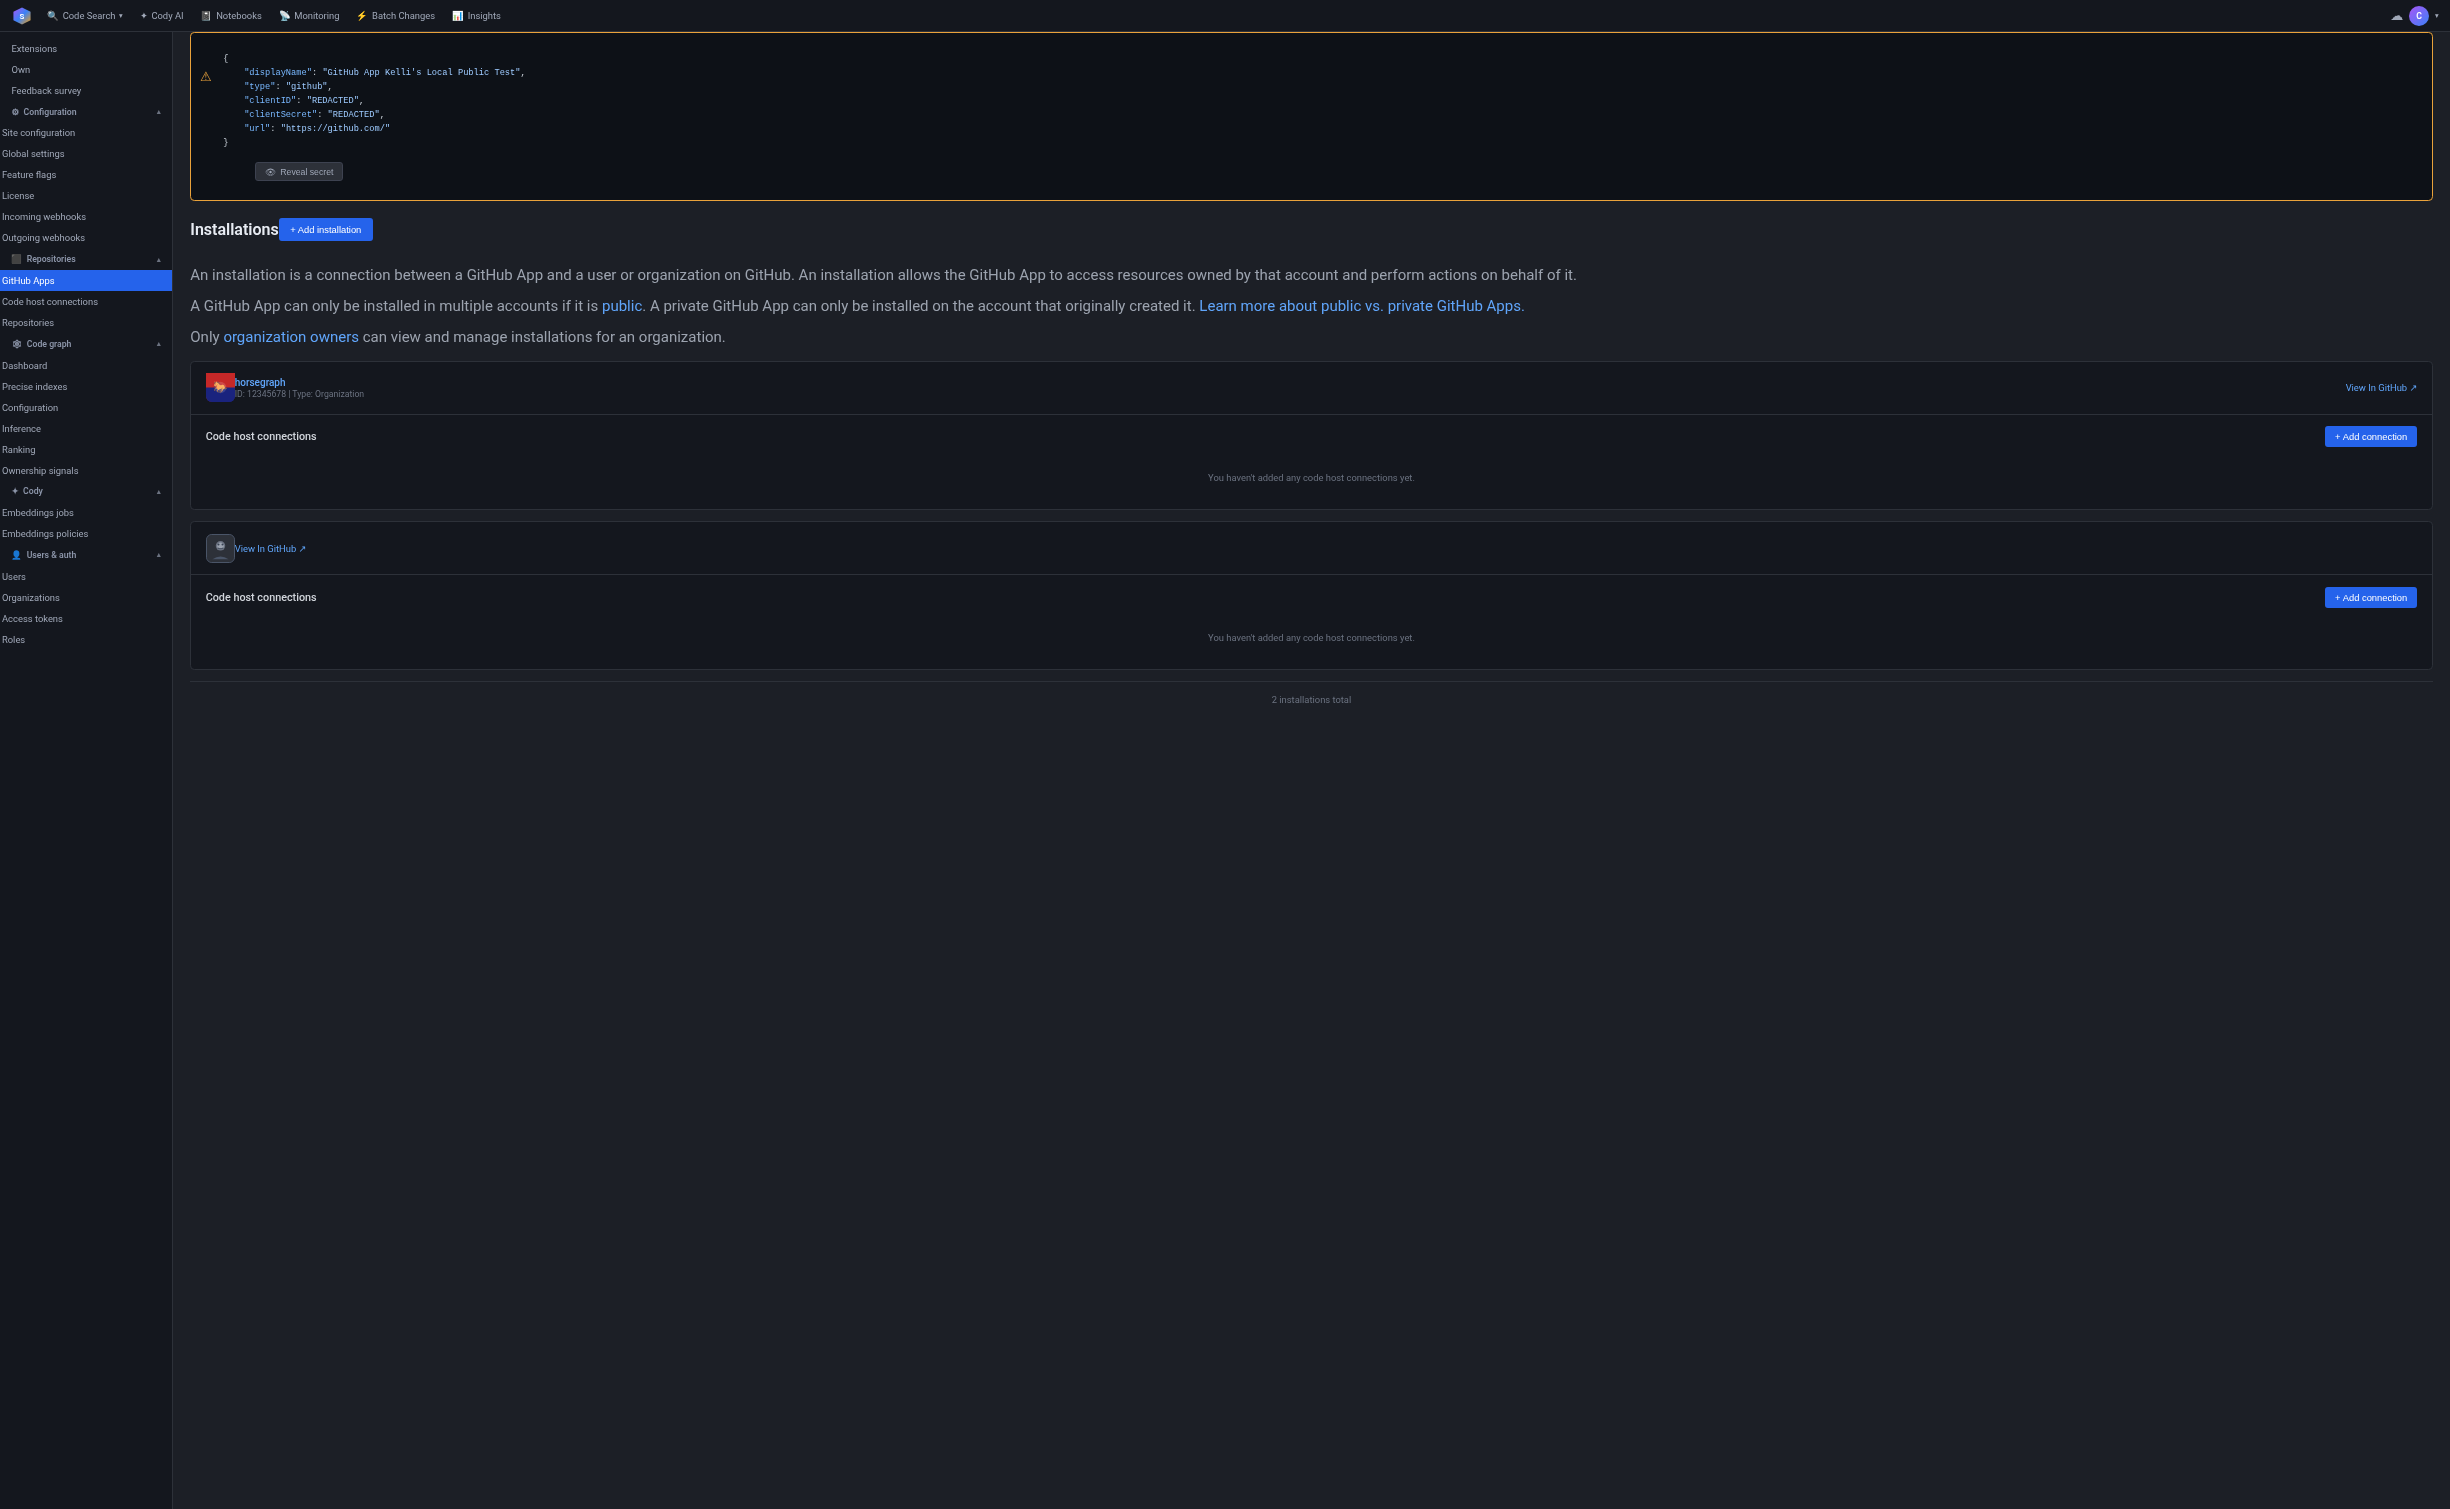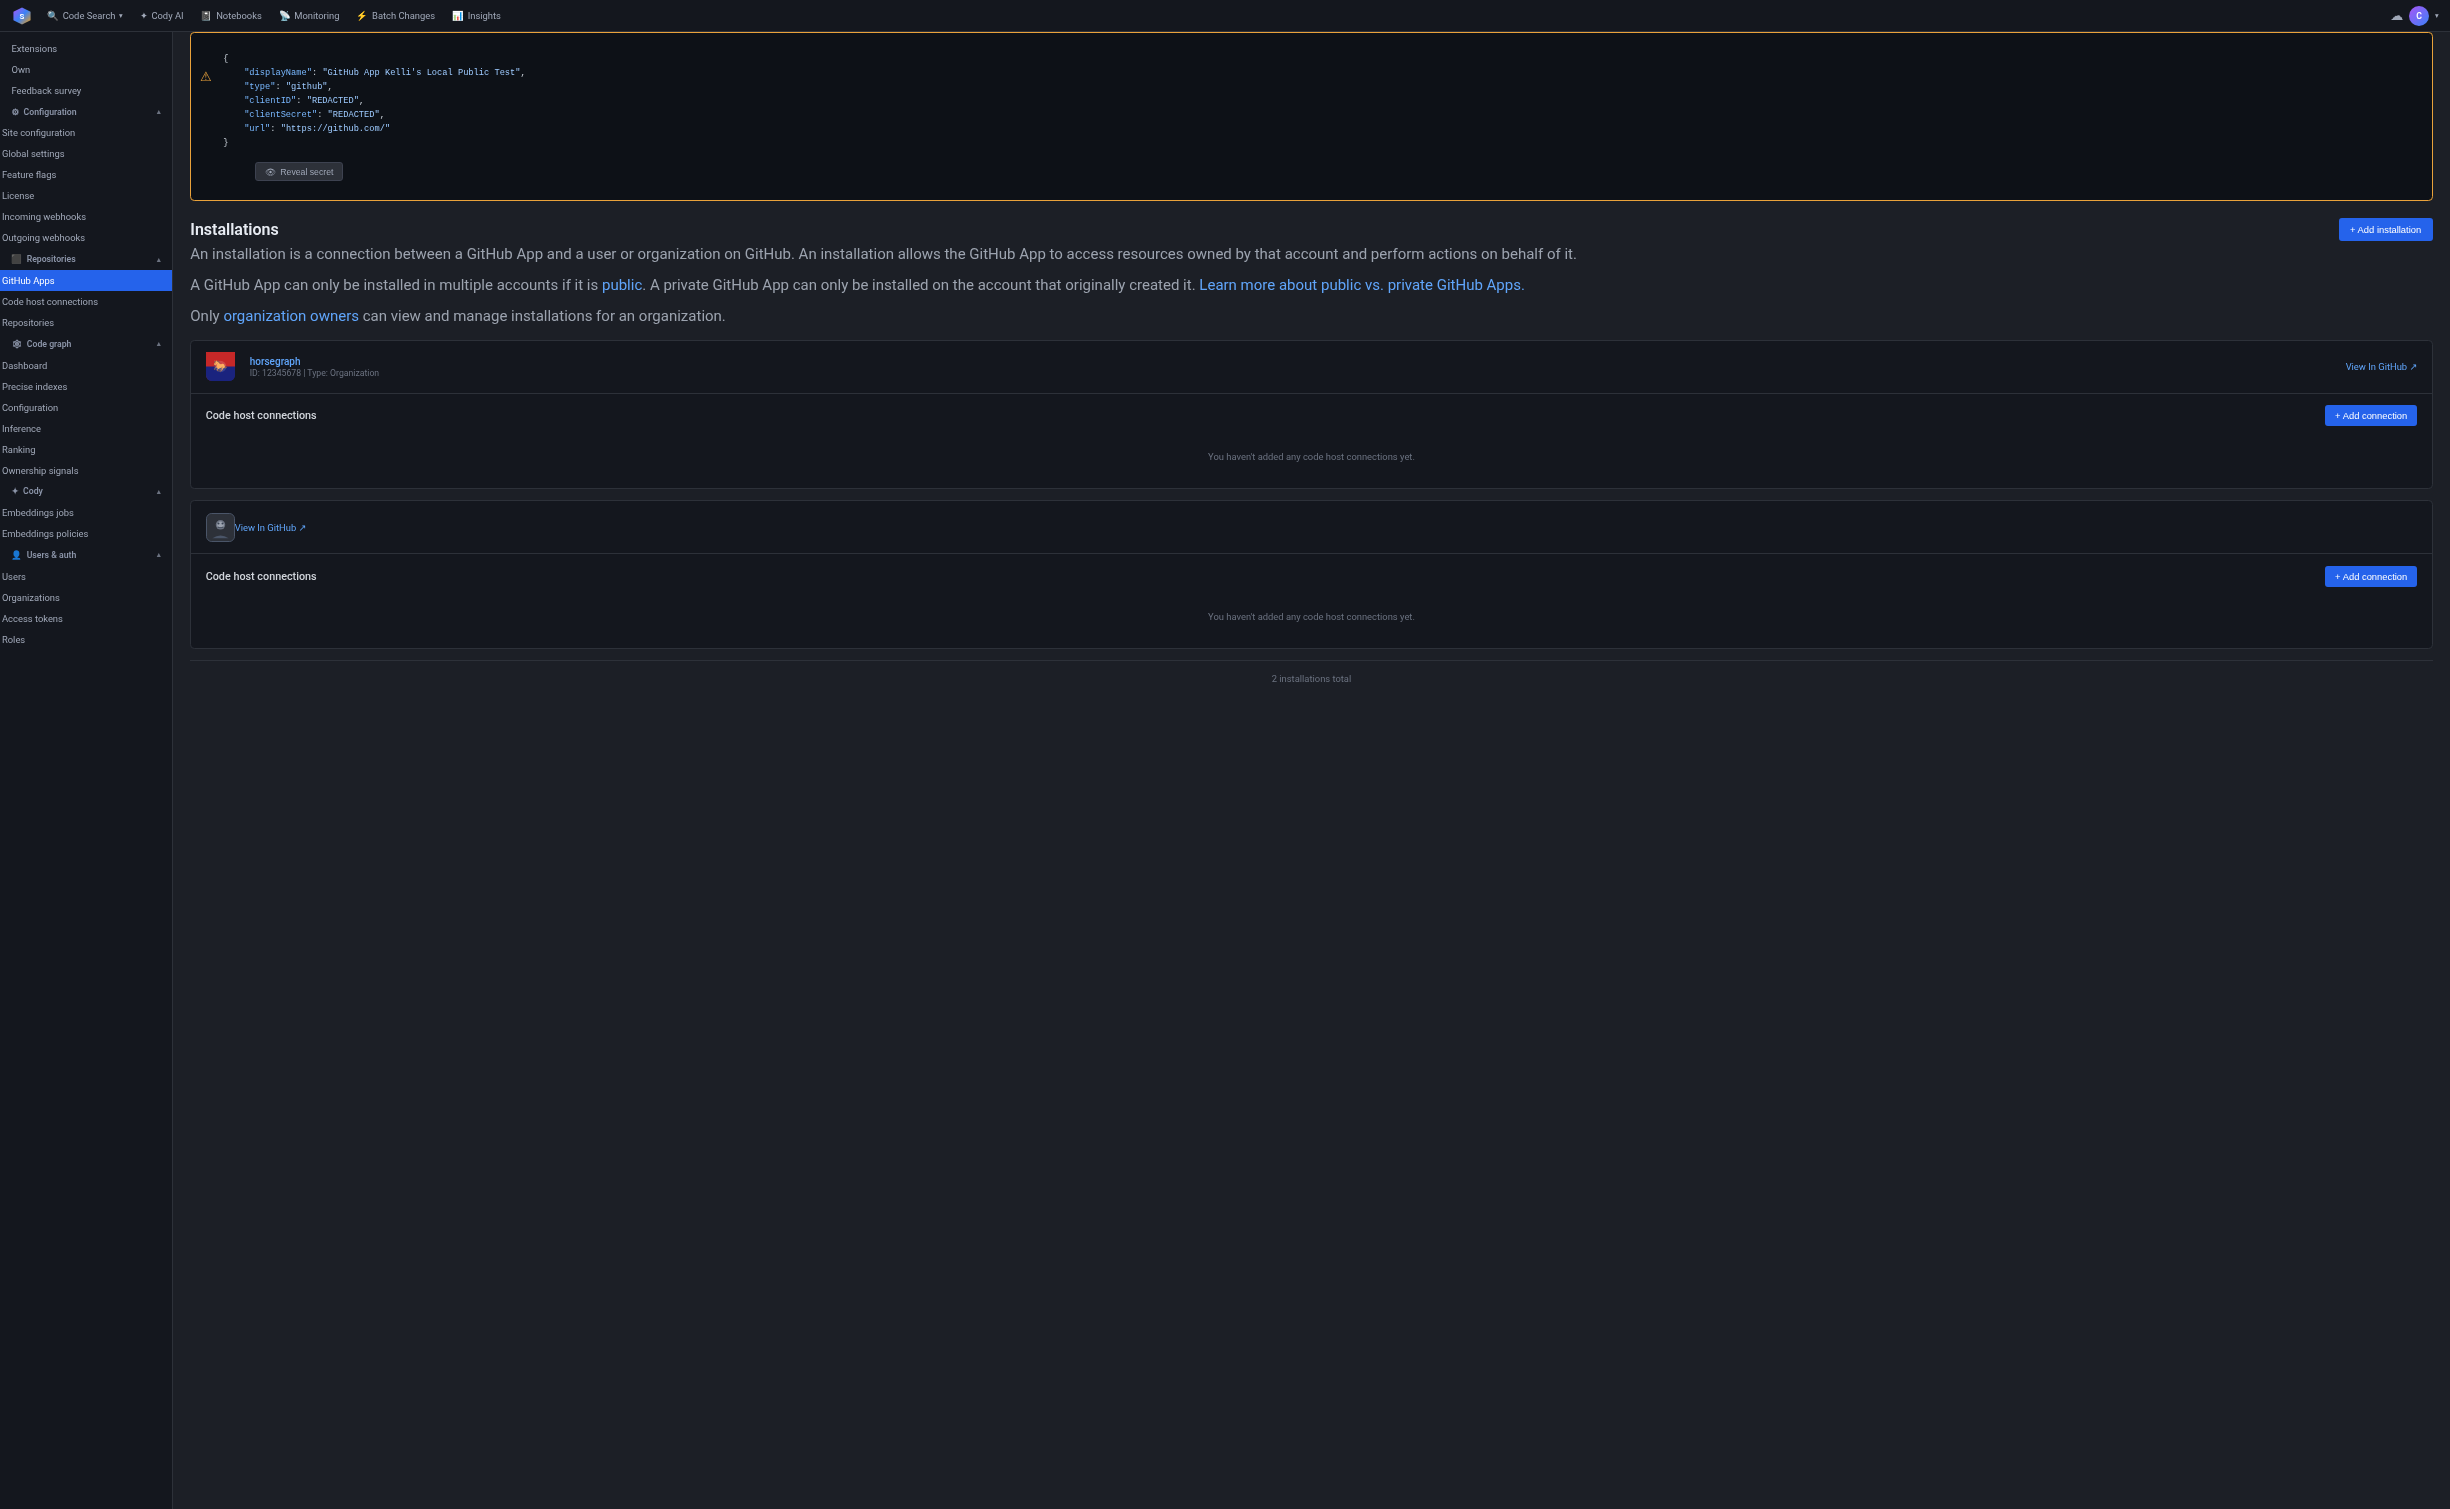--- a/index.html
+++ b/index.html
@@ -146,22 +146,22 @@
       margin: 0 0 10px 32px;
     }
 
     
     .section-top { padding: 17.3px 17.3px 0 17.3px; }
 
     
     .installations-header {
       display: flex;
       align-items: center;
-      justify-content: space-between;
-      margin-bottom: 1px;
+      justify-content: flex-start;
+      margin-bottom: 22px;
     }
     .installations-title {
       font-size: 16px;
       font-weight: 600;
       color: #e8ecf3;
     }
     .btn-primary {
       background: #2563eb;
       color: #fff;
       border: none;
@@ -193,21 +193,21 @@
       border-radius: 4.3px;
       margin: 11.5px 17.3px;
       overflow: hidden;
     }
     .install-card-header {
       display: flex;
       align-items: center;
       padding: 11.5px 14.4px;
       border-bottom: 0.7px solid #2d3139;
     }
-    .install-info { flex: 1; padding-left: 15px; }
+    .install-info { flex: 1; }
     .install-name {
       color: #60a5fa;
       font-size: 10px;
       font-weight: 500;
       text-decoration: none;
       display: block;
     }
     .install-meta {
       color: #6b7280;
       font-size: 8.7px;

